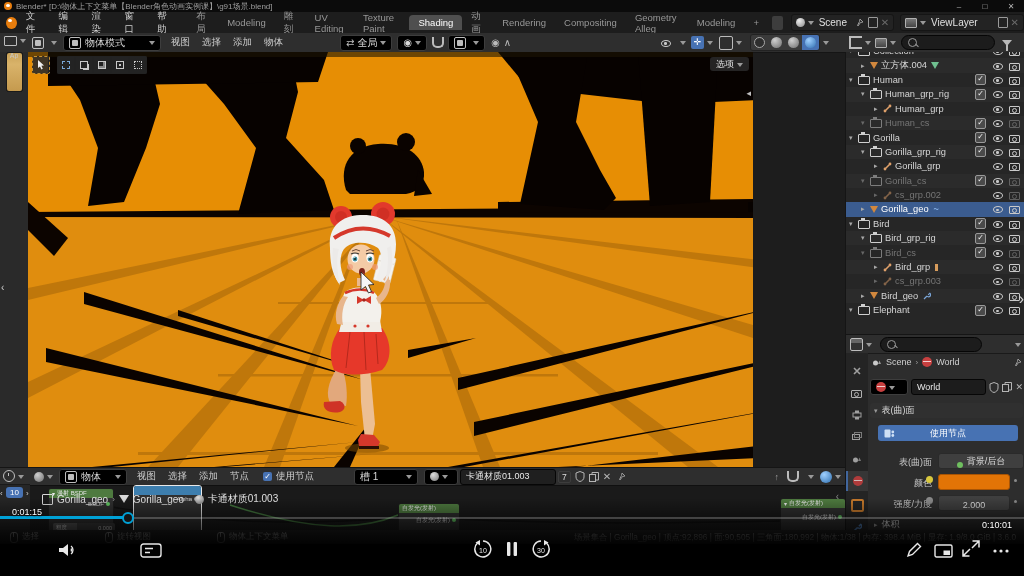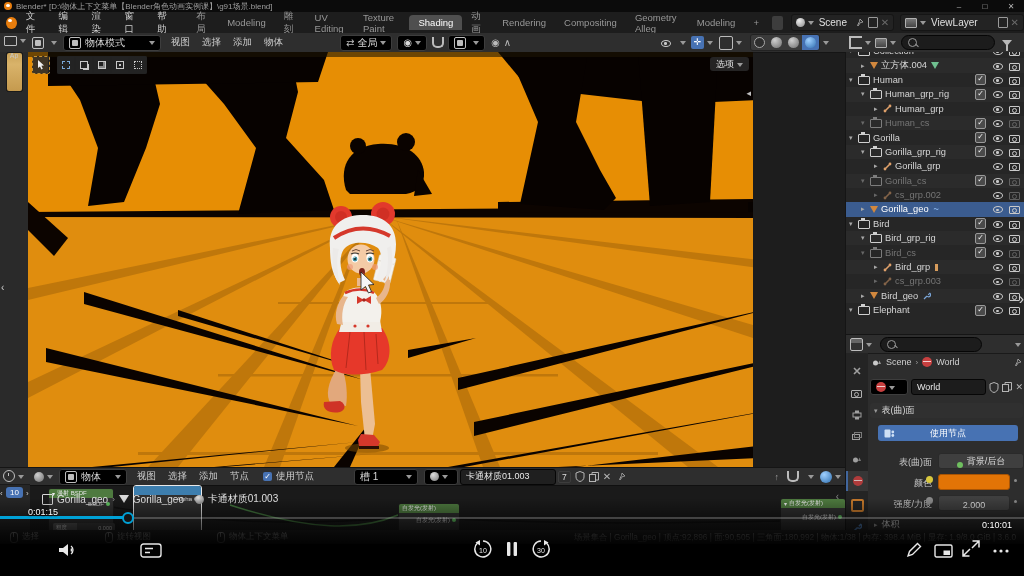--- a/index.html
+++ b/index.html
@@ -1035,21 +1035,21 @@
         </span>
       </div>
     <span class="status-info">场景集合 | Gorilla_geo | 顶点:92,896 | 面:90,505 | 三角面:180,992 | 物体:1/38 | 内存: 398.4 MiB | 显存: 1.9/8.0 GiB | 3.6.0</span>
   </div>
 
   <div class="abs v-grad"></div>
   <div class="abs v-bar"></div>
   <div class="abs seek-track"></div>
   <div class="abs seek-prog" style="background: rgb(0, 161, 214); width: 128px;"></div>
   <div class="abs seek-knob" style="left: 122px; border-color: rgb(0, 161, 214);"></div>
-  <span class="abs v-time" style="left:12px;top:507px;margin-left:16px;">0:01:15</span>
+  <span class="abs v-time" style="left:12px;top:507px;">0:01:15</span>
   <span class="abs v-time" style="left:982px;top:520px;">0:10:01</span>
 
   <div class="abs v-ctl" style="left:58px;top:542px;">
     <svg width="20" height="16" viewBox="0 0 20 16">
       <path d="M1 6 H5 L10 2 V14 L5 10 H1 Z" fill="#e8e8e8"></path>
       <path d="M13 4 A5 5 0 0 1 13 12 M13 6.5 A2.5 2.5 0 0 1 13 9.5" stroke="#e8e8e8" stroke-width="1.3" fill="none"></path>
     </svg>
   </div>
   <div class="abs v-ctl" style="left:140px;top:543px;">
     <svg width="22" height="15" viewBox="0 0 22 15">

